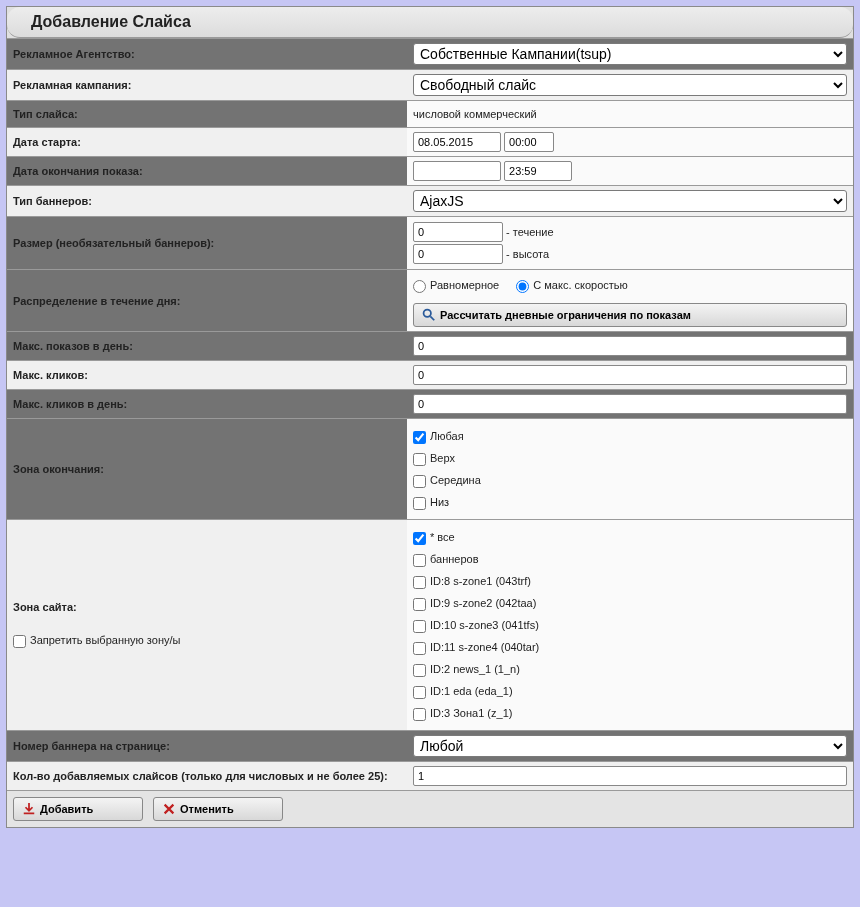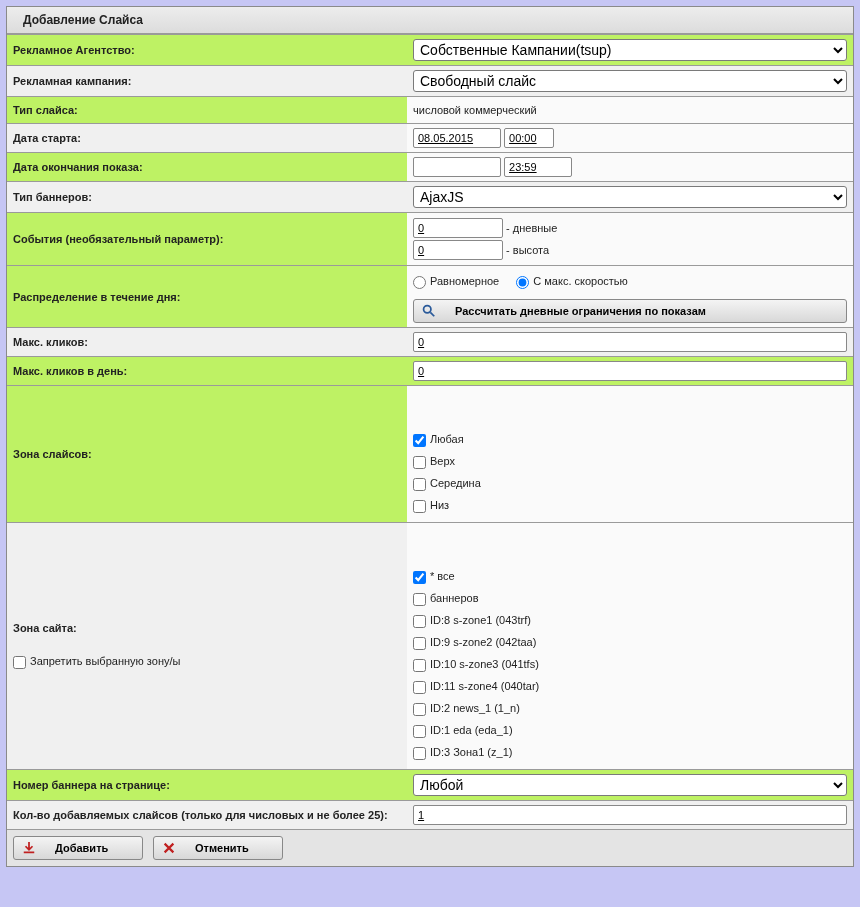--- a/index.html
+++ b/index.html
@@ -10,35 +10,36 @@
     font-family: Verdana, Arial, sans-serif;
     font-size: 11px;
     color: #222;
   }
   .panel {
     border: 1px solid #8a8a8a;
     background: #e0e0e0;
   }
   .hdr {
     font-weight: bold;
-    font-size: 12px;
-    padding: 6px 16px;
+    font-size: 16px;
+    padding: 6px 24px;
     background: linear-gradient(#ededed,#dcdcdc);
     border-bottom: 1px solid #9a9a9a;
+    border-radius: 13px;
   }
   table.form {
     width: 100%;
     border-collapse: collapse;
   }
   table.form > tbody > tr > td {
     border-top: 1px solid #9a9a9a;
     padding: 4px 6px;
     vertical-align: middle;
   }
-  tr.alt td { background: #bef264; }
+  tr.alt td { background: #737373; }
   tr.nor td { background: #f0f0f0; }
   td.lab { width: 400px; font-weight: bold; }
   td.val { background: #fafafa !important; }
   select {
     width: 100%;
     height: 22px;
     border: 1px solid #7a7a7a;
     border-radius: 3px;
     font-family: inherit;
     font-size: 14px;
@@ -46,45 +47,44 @@
     padding: 1px 2px;
   }
   input[type=text] {
     height: 20px;
     border: 1px solid #888;
     border-radius: 2px;
     padding: 1px 4px;
     font-family: inherit;
     font-size: 11px;
     background: #fff;
-    text-decoration: underline;
   }
   input.full { width: 100%; }
   input[type=checkbox], input[type=radio] {
     vertical-align: middle;
     margin: 2px 4px 2px 0;
   }
   .btn {
     display: inline-flex;
     align-items: center;
-    gap: 19px;
+    gap: 4px;
     border: 1px solid #888;
     border-radius: 3px;
     padding: 3px 14px 3px 8px;
     background: linear-gradient(#f4f4f4,#d8d8d8);
     font-family: inherit;
     font-size: 11px;
     font-weight: bold;
     cursor: pointer;
     min-height: 24px;
   }
   .btn.wide { width: 100%; justify-content: flex-start; font-weight: normal; font-size: 11px; font-weight: bold;}
   .ico { width:14px; height:14px; display:inline-block; }
   .cblist label { display:block; line-height: 22px; }
-  .cblist { padding: 2px 0; margin-top: 36px; }
+  .cblist { padding: 2px 0; }
   .rad label { margin-right: 14px; }
   .static { padding: 3px 0; display:inline-block; }
   .dimrow { line-height: 22px; }
   .footer-btns { padding: 6px; display:flex; gap:10px; border-top:1px solid #9a9a9a; background:#e4e4e4;}
   .footer-btns .btn { min-width: 130px; justify-content:flex-start; padding:4px 14px 4px 8px;}
 </style>
 </head>
 <body>
 
 <div class="panel">
@@ -122,25 +122,25 @@
         <input type="text" style="width: 68px;" value="23:59">
       </td>
     </tr>
 
     <tr class="nor">
       <td class="lab">Тип баннеров:</td>
       <td><select><option>AjaxJS</option></select></td>
     </tr>
 
     <tr class="alt">
-      <td class="lab">События (необязательный параметр):</td>
+      <td class="lab">Размер (необязательный баннеров):</td>
       <td class="val">
         <div class="dimrow">
           <input type="text" style="width: 90px;" value="0">
-          <span> - дневные</span>
+          <span> - течение</span>
         </div>
         <div class="dimrow">
           <input type="text" style="width: 90px;" value="0">
           <span> - высота</span>
         </div>
       </td>
     </tr>
 
 
     <tr class="alt">
@@ -153,32 +153,36 @@
         <button class="btn wide">
           <svg class="ico" viewBox="0 0 16 16">
                 <circle cx="6" cy="6" r="4.2" fill="none" stroke="#2a5a9a" stroke-width="2"></circle>
                 <line x1="9.5" y1="9.5" x2="14" y2="14" stroke="#2a5a9a" stroke-width="2"></line>
               </svg>
           <span>Рассчитать дневные ограничения по показам</span>
         </button>
       </td>
     </tr>
 
+    <tr class="alt">
+      <td class="lab">Макс. показов в день:</td>
+      <td><input type="text" class="full" value="0" style=""></td>
+    </tr>
     <tr class="nor">
       <td class="lab">Макс. кликов:</td>
       <td><input type="text" class="full" value="0" style=""></td>
     </tr>
     <tr class="alt">
       <td class="lab">Макс. кликов в день:</td>
       <td><input type="text" class="full" value="0" style=""></td>
     </tr>
 
 
     <tr class="alt">
-      <td class="lab">Зона слайсов:</td>
+      <td class="lab">Зона окончания:</td>
       <td class="val">
         <div class="cblist">
           <label><input type="checkbox" checked="" style=""><span>Любая</span></label>
           <label><input type="checkbox" style=""><span>Верх</span></label>
           <label><input type="checkbox" style=""><span>Середина</span></label>
           <label><input type="checkbox" style=""><span>Низ</span></label>
         </div>
       </td>
     </tr>
 

